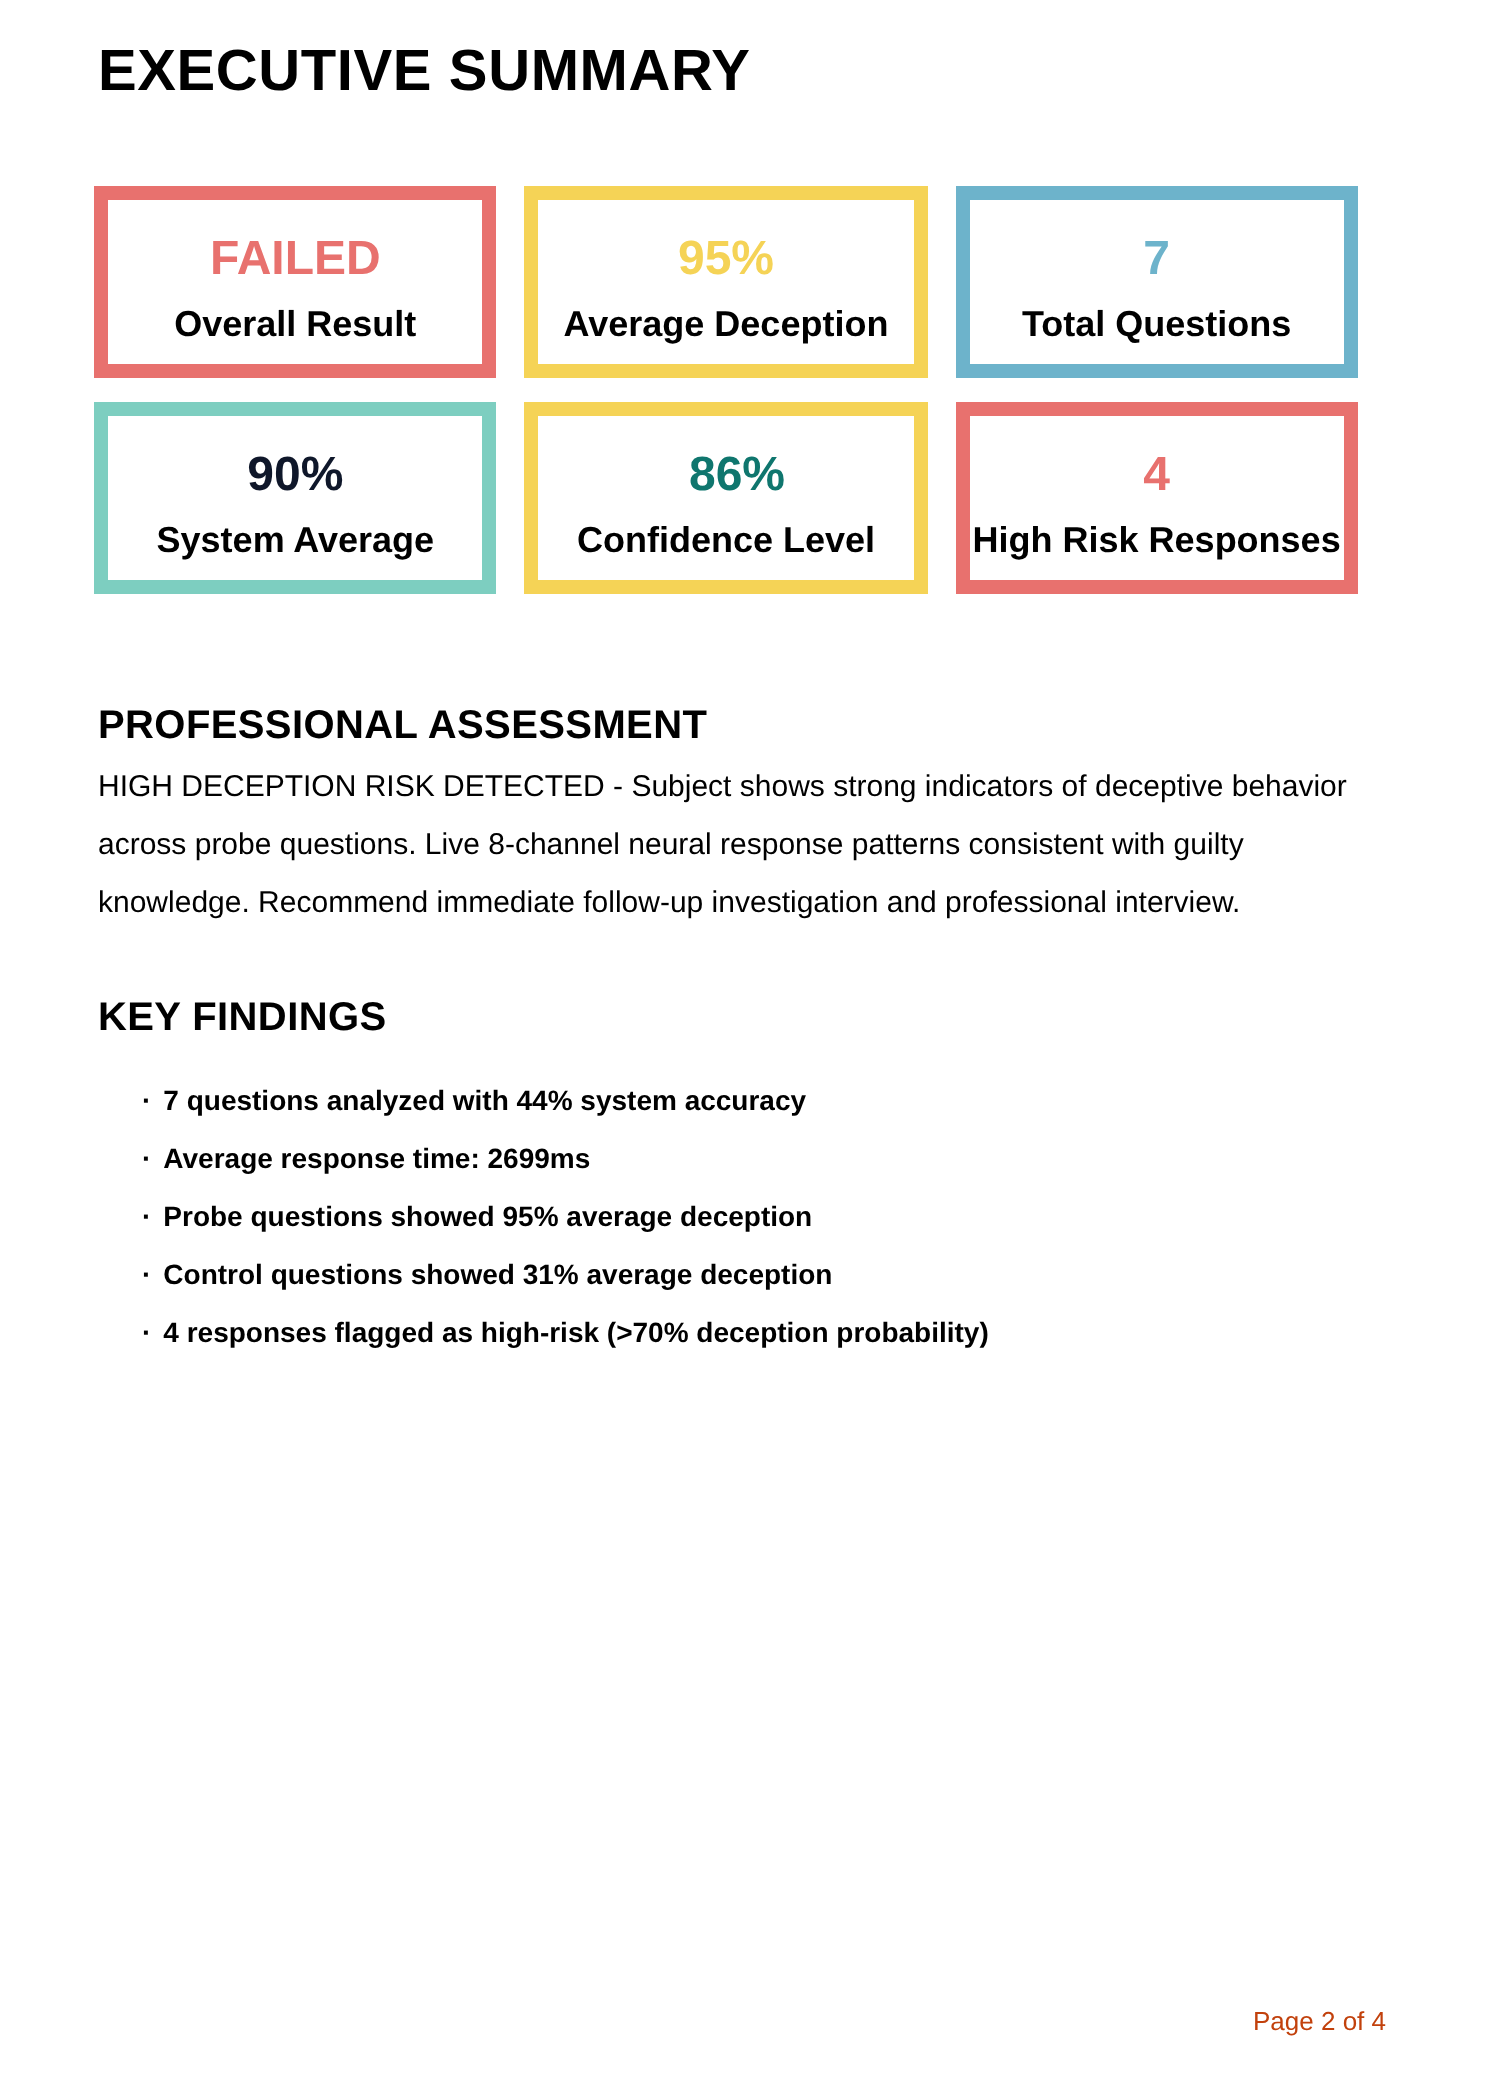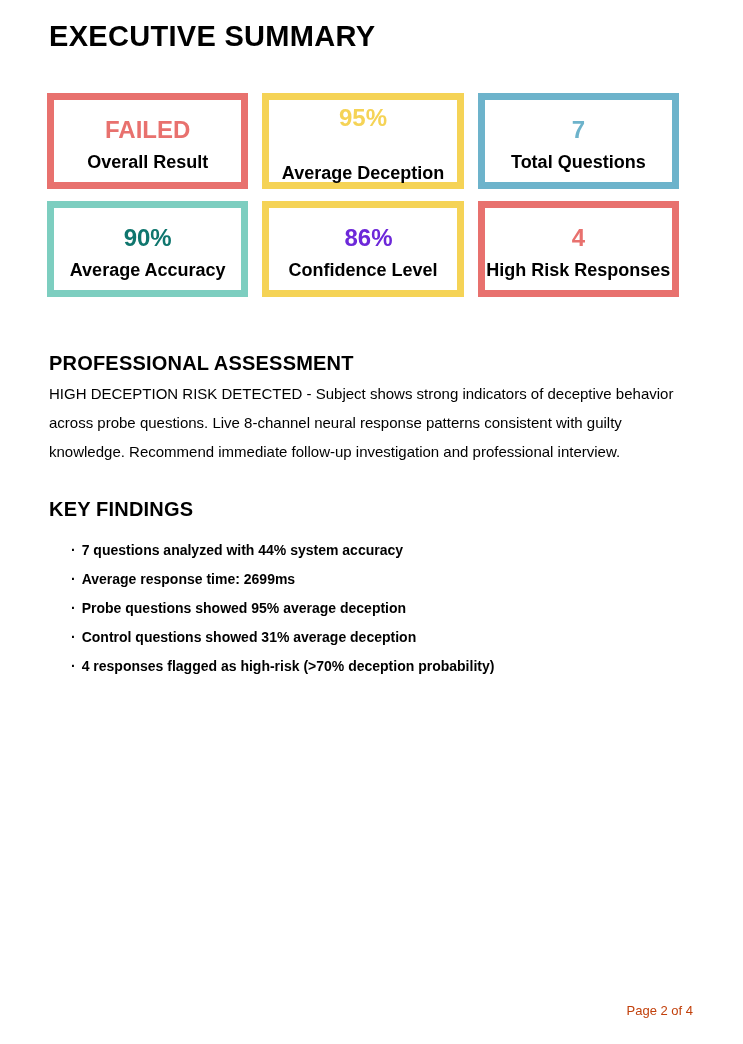--- a/index.html
+++ b/index.html
@@ -96,37 +96,37 @@
 
   <h1 class="page-title">EXECUTIVE SUMMARY</h1>
 
   <div class="cards-grid">
 
     <div class="stat-card" style="border-color: rgb(232, 113, 110);">
       <div class="stat-value" style="color: rgb(232, 113, 110);">FAILED</div>
       <div class="stat-label">Overall Result</div>
     </div>
 
-    <div class="stat-card" style="border-color: rgb(245, 211, 86); justify-content: space-between;">
+    <div class="stat-card" style="border-color: rgb(245, 211, 86);">
       <div class="stat-value" style="color: rgb(245, 211, 86);">95%</div>
       <div class="stat-label">Average Deception</div>
     </div>
 
     <div class="stat-card" style="border-color: rgb(109, 179, 203);">
       <div class="stat-value" style="color: rgb(109, 179, 203);">7</div>
       <div class="stat-label">Total Questions</div>
     </div>
 
     <div class="stat-card" style="border-color: rgb(125, 206, 192);">
-      <div class="stat-value" style="color: #0f766e;">90%</div>
-      <div class="stat-label">Average Accuracy</div>
+      <div class="stat-value" style="color: #0f172a;">90%</div>
+      <div class="stat-label">System Average</div>
     </div>
 
     <div class="stat-card" style="border-color: rgb(245, 211, 86);">
-      <div class="stat-value" style="color: #6d28d9; margin-left: 11px;">86%</div>
+      <div class="stat-value" style="color: #0f766e; margin-left: 11px;">86%</div>
       <div class="stat-label">Confidence Level</div>
     </div>
 
     <div class="stat-card" style="border-color: rgb(232, 113, 110);">
       <div class="stat-value" style="color: rgb(232, 113, 110);">4</div>
       <div class="stat-label">High Risk Responses</div>
     </div>
 
   </div>
 

